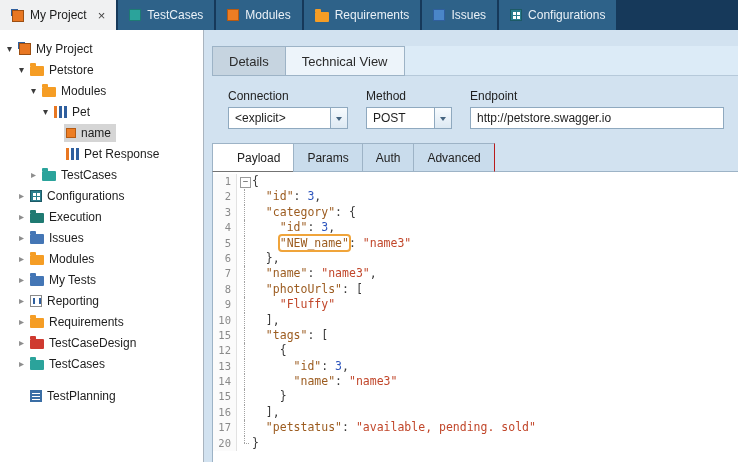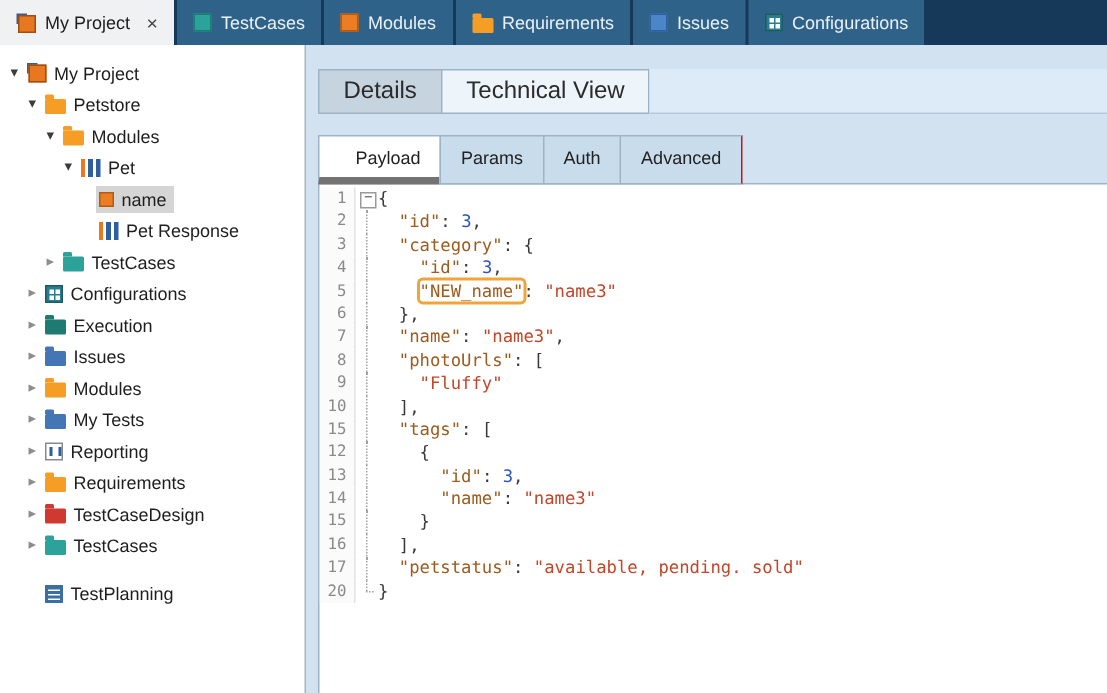--- a/index.html
+++ b/index.html
@@ -55,21 +55,21 @@
   .tree-arrow.collapsed { color: #8d8d8d; }
   .tree-content { display: flex; align-items: center; gap: 5px; padding: 2px 5px 2px 2px; }
   .tree-row.selected .tree-content { background: #d5d5d5; }
   .tree-label { white-space: nowrap; }
 
   
   .main { flex: 1; background: #d2e2f0; display: flex; flex-direction: column;
     padding: 16px 0 0 8px; overflow: hidden; }
 
   .view-tabs { display: flex; height: 30px; flex: 0 0 auto; }
-  .vtab { padding: 0 16px; display: flex; align-items: center; font-size: 16px; color: #2b2b2b;
+  .vtab { padding: 0 16px; display: flex; align-items: center; font-size: 13px; color: #2b2b2b;
     background: #c6d4e0; border: 1px solid #9db3c6; border-right-width: 0; }
   .vtab:nth-child(2) { border-right-width: 1px; }
   .vtab.active { background: #edf4fa; }
   .vtab-filler { flex: 1; background: #dcebf7; border-bottom: 1px solid #b6c9da; }
 
   .form-row { display: flex; gap: 18px; padding: 13px 14px 0 16px; flex: 0 0 auto; }
   .fgroup { display: flex; flex-direction: column; gap: 4px; }
   .fgroup.grow { flex: 1; }
   .flabel { font-size: 12px; color: #1e1e1e; }
   .combo { height: 22px; background: #fff; border: 1px solid #8fa9bf; display: flex; align-items: center; }
@@ -79,21 +79,21 @@
   .combo-btn { width: 17px; align-self: stretch; border-left: 1px solid #8fa9bf;
     background: linear-gradient(#f7fbfe, #dde9f3); display: flex; align-items: center; justify-content: center; }
   .combo-btn::after { content:""; border: 3.5px solid transparent; border-top: 4.5px solid #45647f; margin-top: 4px; }
   .endpoint-input { height: 22px; width: 100%; border: 1px solid #8fa9bf; background: #fff;
     padding: 0 6px; font: 12px "Liberation Sans", sans-serif; color: #1e1e1e; outline: none; }
 
   .ptabs { display: flex; margin-top: 14px; flex: 0 0 auto; position: relative; z-index: 2; margin-bottom: -1px; }
   .ptab { padding: 7px 13px 6px; font-size: 12px; background: #c9dcec; border: 1px solid #9db3c6;
     border-right: none; color: #222; }
   .ptab:last-child { border-right: 1px solid #b91c1c; }
-  .ptab.active { background: #fff; border-bottom: 5px solid #737373; padding-left: 24px; }
+  .ptab.active { background: #fff; border-bottom: 1px solid #737373; padding-left: 24px; }
 
   
   .editor { flex: 1; background: #fff; border: 1px solid #9db3c6; border-right: none; border-bottom: none;
     overflow: hidden; font-family: "DejaVu Sans Mono", monospace; font-size: 11.5px; padding-top: 2px; }
   .ed-line { display: flex; height: 15.4px; line-height: 15.4px; }
   .gutter { width: 24px; flex: 0 0 auto; text-align: right; padding-right: 5px; color: #8a8a8a;
     background: #fbfbfb; border-right: 1px solid #e2e2e2; font-size: 10.5px; }
   .foldcol { width: 15px; flex: 0 0 auto; position: relative; }
   .foldcol.open::before { content:"−"; position:absolute; left:3px; top:3px; width:9px; height:9px;
     border:1px solid #9a9a9a; background:#fff; font-size:9px; line-height:7px; text-align:center; color:#555; }
@@ -262,20 +262,40 @@
           </div>
         </div>
     </div>
     <div class="main">
       <div class="view-tabs">
           <div class="vtab">Details</div>
           <div class="vtab active">Technical View</div>
           <div class="vtab-filler"></div>
         </div>
 
+      <div class="form-row">
+        <div class="fgroup">
+          <div class="flabel">Connection</div>
+          <div class="combo combo-connection">
+            <span class="combo-value">&lt;explicit&gt;</span>
+            <span class="combo-btn"></span>
+          </div>
+        </div>
+        <div class="fgroup">
+          <div class="flabel">Method</div>
+          <div class="combo combo-method">
+            <span class="combo-value">POST</span>
+            <span class="combo-btn"></span>
+          </div>
+        </div>
+        <div class="fgroup grow">
+          <div class="flabel">Endpoint</div>
+          <input class="endpoint-input" value="http://petstore.swagger.io" style="">
+        </div>
+      </div>
 
       <div class="ptabs">
           <div class="ptab active">Payload</div>
           <div class="ptab">Params</div>
           <div class="ptab">Auth</div>
           <div class="ptab">Advanced</div>
         </div>
       <div class="editor">
           <div class="ed-line">
             <span class="gutter">1</span>

